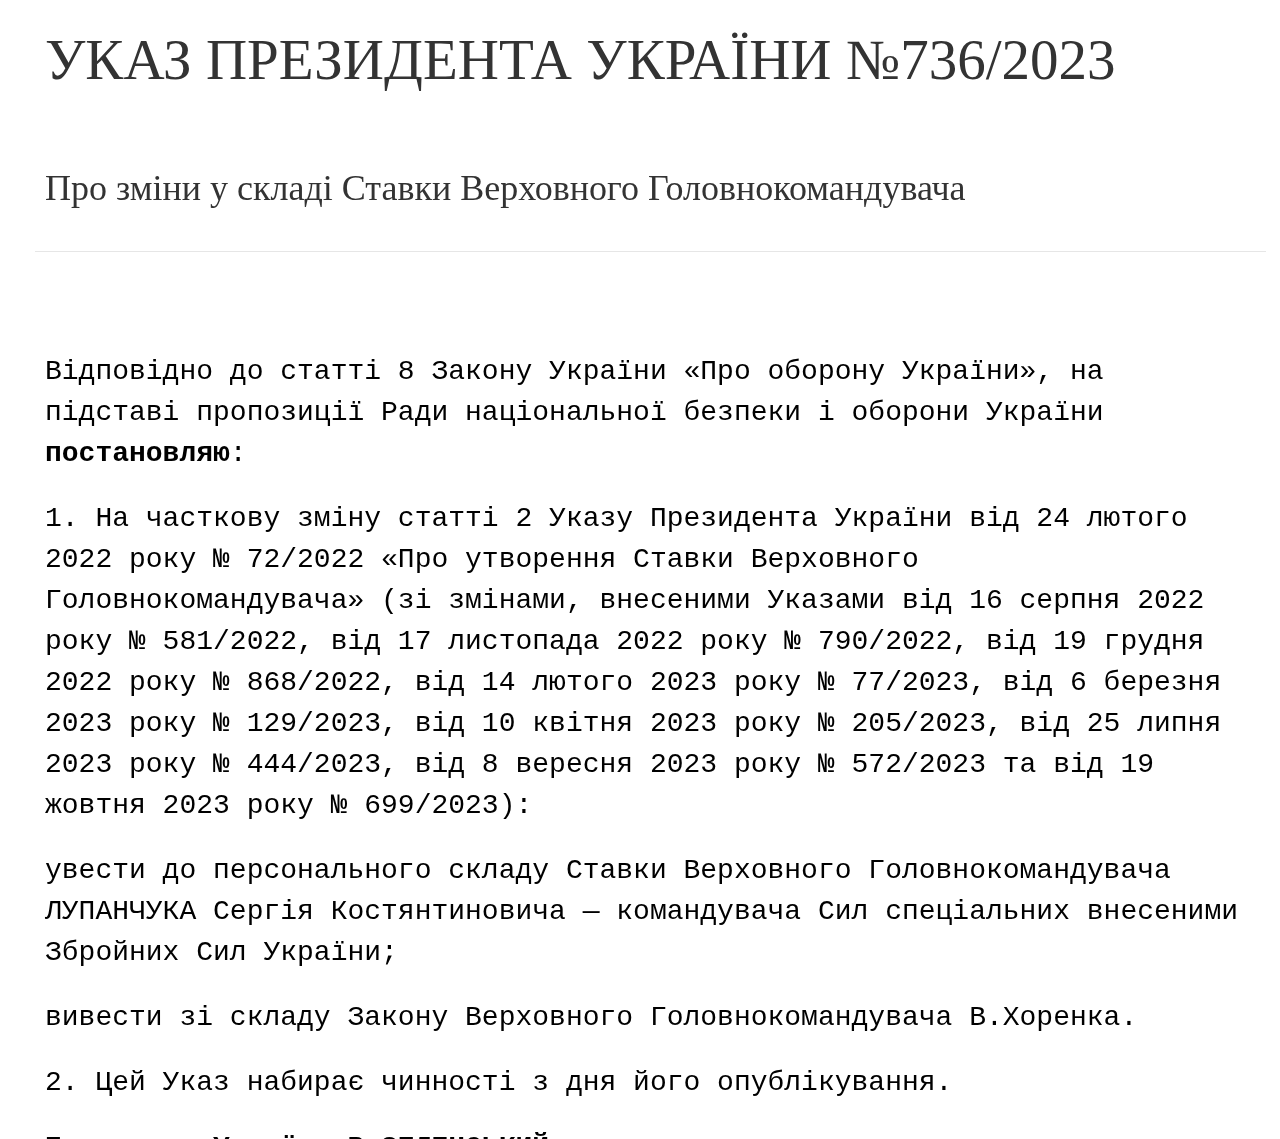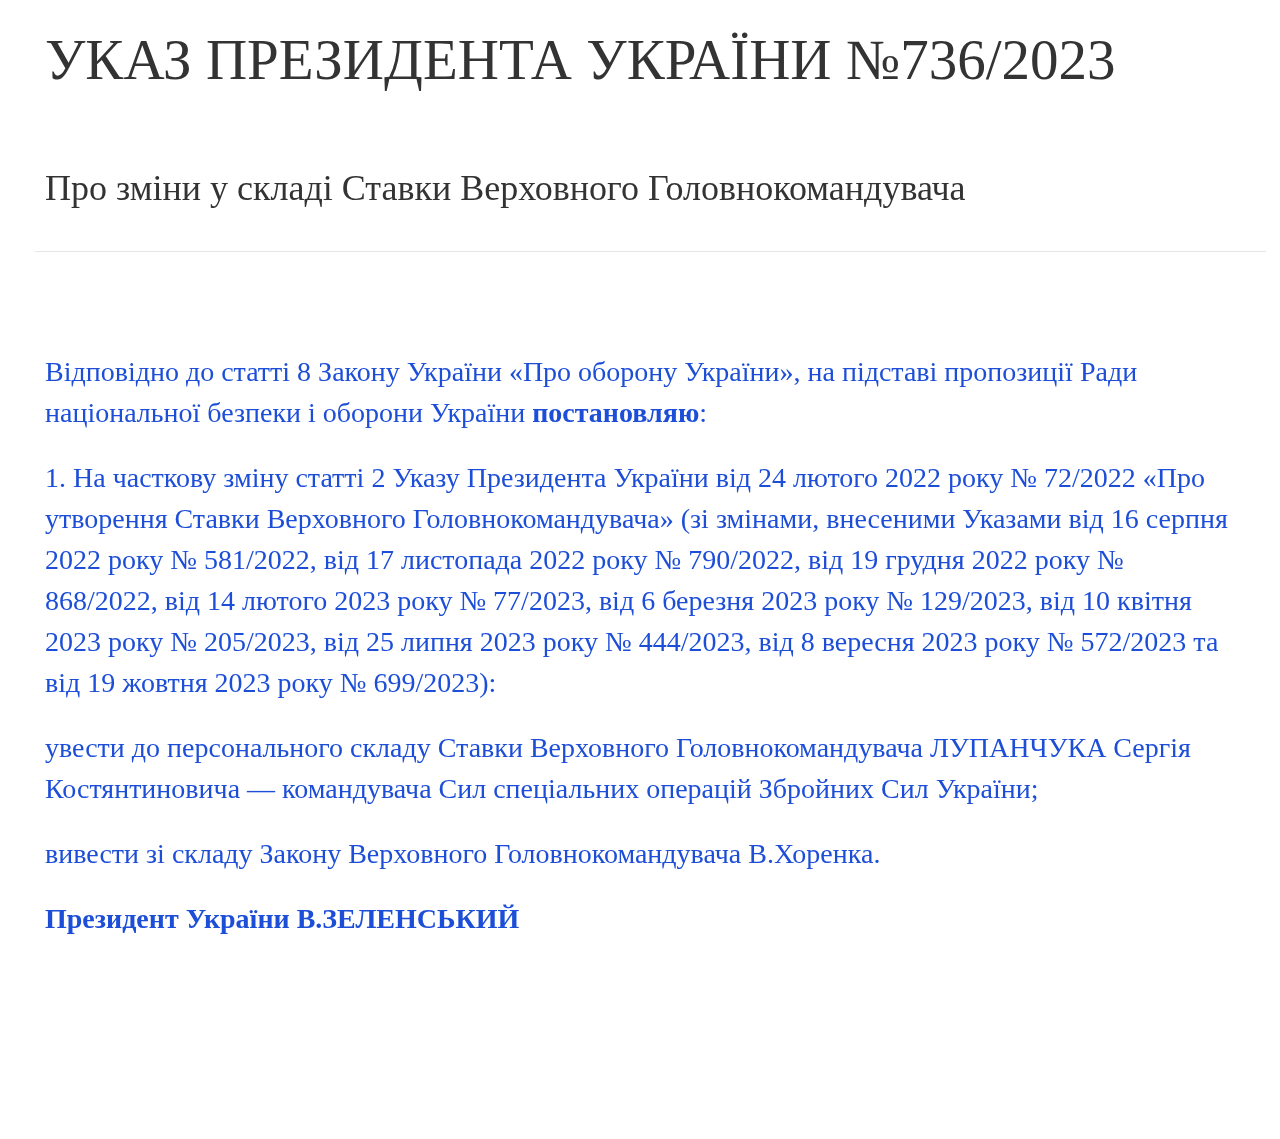--- a/index.html
+++ b/index.html
@@ -39,21 +39,22 @@
     margin: 39px 0 0 -10px;
     width: calc(100% + 38px);
   }
   .decree-body {
     margin-top: 99px;
   }
   .decree-body p {
     font-size: 28px;
     line-height: 41px;
     margin: 0 0 24px 0;
-    color: #1d4ed8;
+    color: #000000;
+    font-family: Liberation Mono, monospace;
   }
   .signature-line {
     font-weight: 700;
   }
 </style>
 </head>
 <body>
 
 <div class="page">
 
@@ -62,22 +63,23 @@
   <h2 class="decree-subtitle">Про зміни у складі Ставки Верховного Головнокомандувача</h2>
 
   <hr class="divider">
 
   <section class="decree-body">
 
     <p><span>Відповідно до статті 8 Закону України «Про оборону України», на підставі пропозиції Ради національної безпеки і оборони України </span><strong>постановляю</strong><span>:</span></p>
 
     <p>1. На часткову зміну статті 2 Указу Президента України від 24 лютого 2022 року № 72/2022 «Про утворення Ставки Верховного Головнокомандувача» (зі змінами, внесеними Указами від 16 серпня 2022 року № 581/2022, від 17 листопада 2022 року № 790/2022, від 19 грудня 2022 року № 868/2022, від 14 лютого 2023 року № 77/2023, від 6 березня 2023 року № 129/2023, від 10 квітня 2023 року № 205/2023, від 25 липня 2023 року № 444/2023, від 8 вересня 2023 року № 572/2023 та від 19 жовтня 2023 року № 699/2023):</p>
 
-    <p>увести до персонального складу Ставки Верховного Головнокомандувача ЛУПАНЧУКА Сергія Костянтиновича — командувача Сил спеціальних операцій Збройних Сил України;</p>
+    <p>увести до персонального складу Ставки Верховного Головнокомандувача ЛУПАНЧУКА Сергія Костянтиновича — командувача Сил спеціальних внесеними Збройних Сил України;</p>
 
     <p>вивести зі складу Закону Верховного Головнокомандувача В.Хоренка.</p>
 
+    <p>2. Цей Указ набирає чинності з дня його опублікування.</p>
 
     <p class="signature-line">Президент України В.ЗЕЛЕНСЬКИЙ</p>
 
 
   </section>
 </div>
 
 </body></html>

